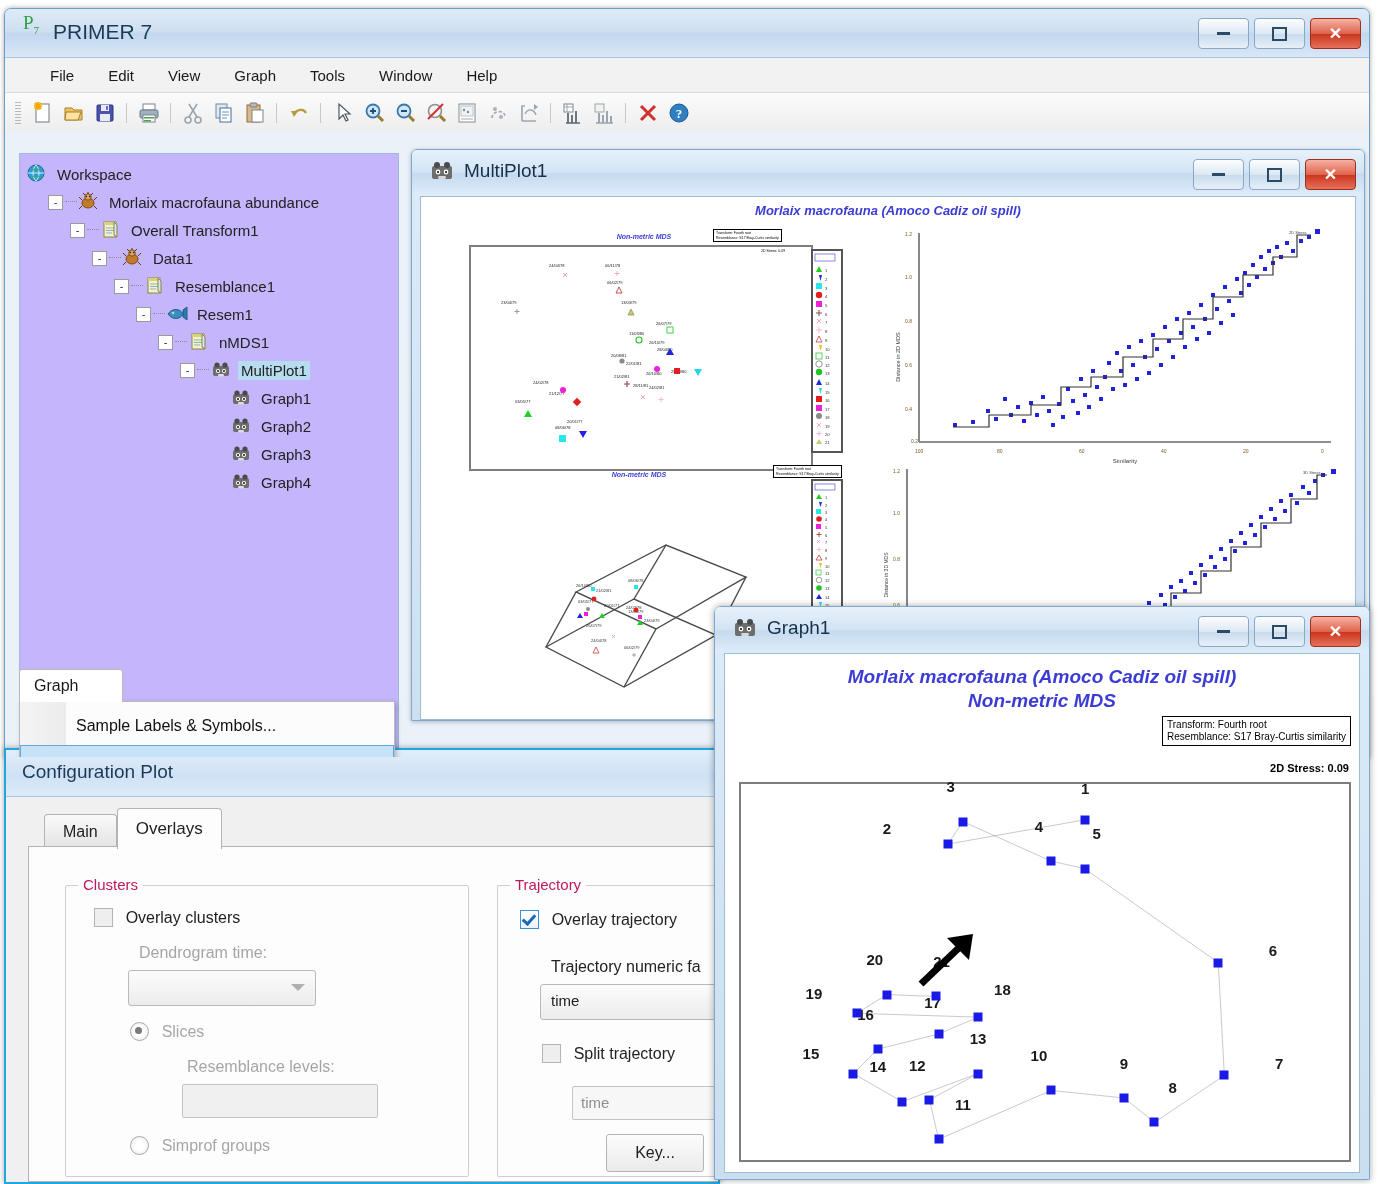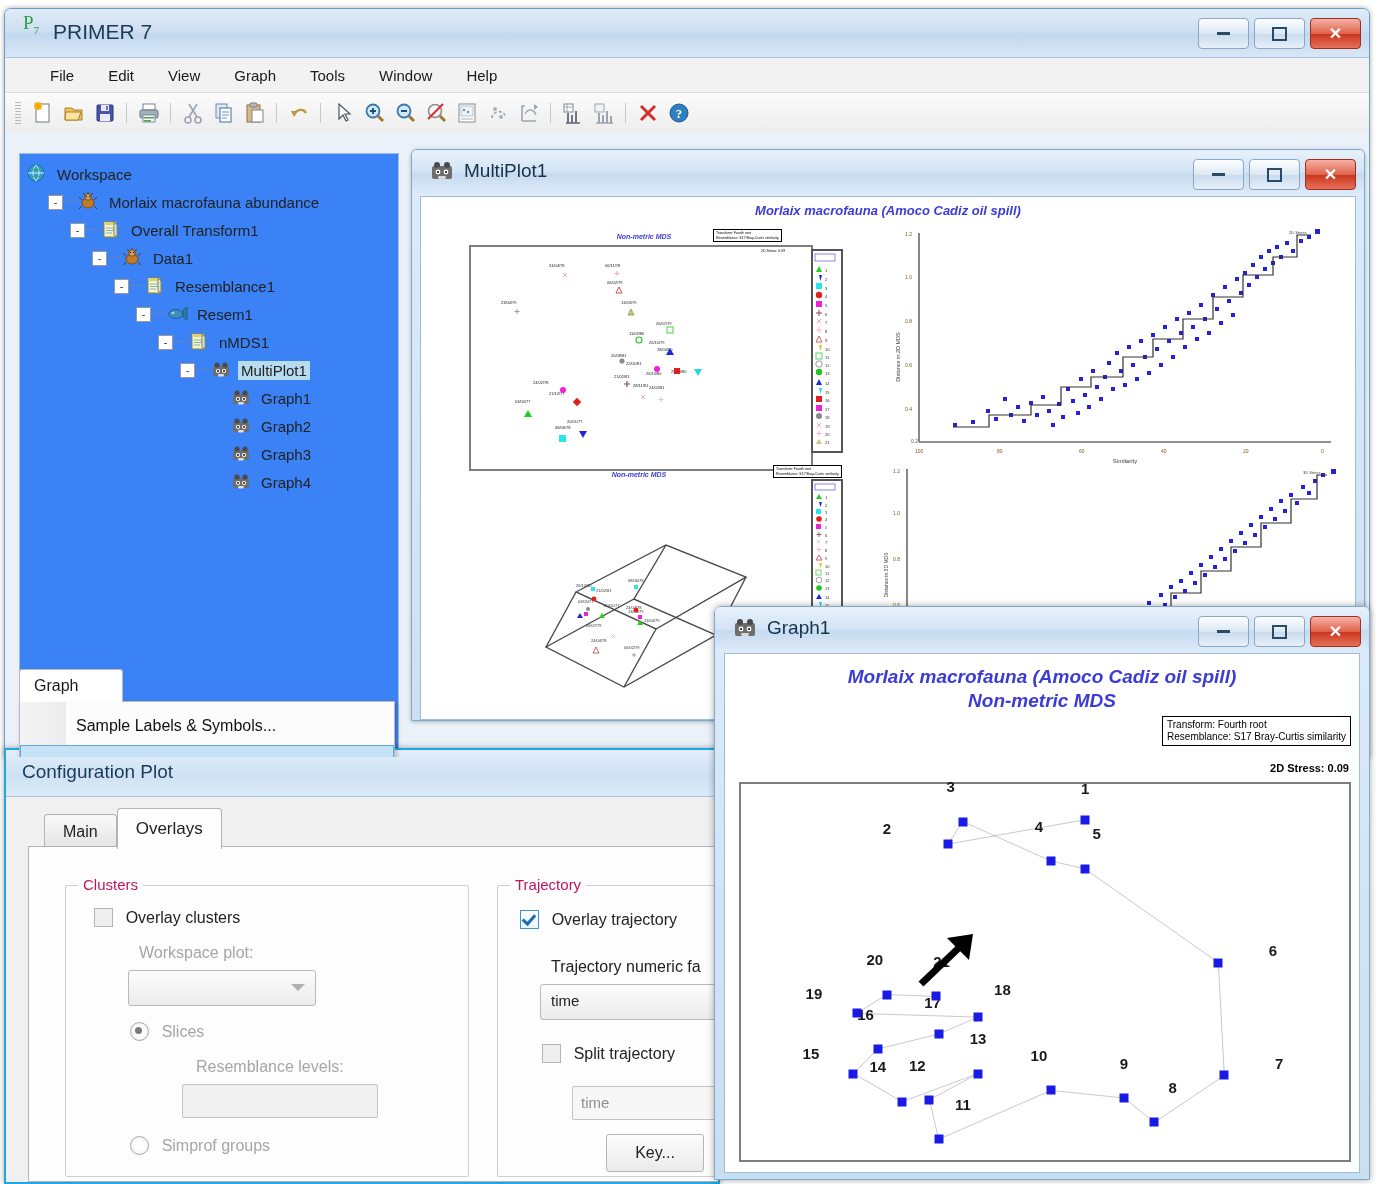--- a/index.html
+++ b/index.html
@@ -40,21 +40,21 @@
     border-bottom:1px solid #cfcfcf;display:flex;align-items:center;padding-left:10px;gap:0;}
   .grip{width:6px;height:22px;margin-right:6px;
     background:repeating-linear-gradient(to bottom,#b9b9b9 0 1px,transparent 1px 3px);}
   .tbtn{width:31px;height:30px;display:flex;align-items:center;justify-content:center;
     cursor:default;}
   .tsep{width:1px;height:20px;background:#c8c8c8;margin:0 6px;}
 
   
   #client{position:absolute;left:0;top:122px;right:0;bottom:0;background:#eaf1f9;}
   #tree-panel{position:absolute;left:14px;top:22px;width:378px;height:602px;
-    background:#3b82f6;border:1px solid #9dbcd8;overflow:hidden;}
+    background:#c4b5fd;border:1px solid #9dbcd8;overflow:hidden;}
   .tree{padding:6px 0 0 6px;font-size:15px;color:#222;}
   .trow{display:flex;align-items:center;height:28px;white-space:nowrap;}
   .tbox{width:13px;height:13px;border:1px solid #9a9a9a;background:#fff;
     display:inline-flex;align-items:center;justify-content:center;
     font-size:11px;line-height:1;color:#333;margin-right:2px;flex:0 0 auto;}
   .tdash{width:12px;border-top:1px dotted #8a8a8a;height:1px;margin-right:1px;flex:0 0 auto;}
   .ticon{width:22px;height:20px;margin-right:6px;flex:0 0 auto;display:inline-block;}
   .tlabel{padding:1px 3px;}
   .tlabel.sel{background:#b7dcf0;}
 
@@ -911,32 +911,32 @@
   <div class="cfg-page">
 
     <div class="group" style="left:36px;top:38px;width:402px;height:290px;">
       <span class="glabel">Clusters</span>
 
       <div style="position:absolute;left:28px;top:22px;">
         <span class="ck dim"></span>
         <span class="lab">Overlay clusters</span>
       </div>
 
-      <div style="position:absolute;left:64px;top:58px;" class="lab dim">Workspace plot:</div>
+      <div style="position:absolute;left:64px;top:58px;" class="lab dim">Dendrogram time:</div>
       <div class="combo" style="position:absolute;left:62px;top:84px;width:186px;">
         <div class="cv"></div>
         <span class="arrow"></span>
       </div>
 
       <div style="position:absolute;left:64px;top:136px;">
         <span class="radio on"></span>
         <span class="lab dim">Slices</span>
       </div>
 
-      <div style="position:absolute;left:121px;top:172px;" class="lab dim">Resemblance levels:</div>
+      <div style="position:absolute;left:112px;top:172px;" class="lab dim">Resemblance levels:</div>
       <div class="tbox-in" style="position:absolute;left:116px;top:198px;width:194px;">
         <span style="display:block;padding:7px 0 0 8px;font-size:15px;color:#888;"></span>
       </div>
 
       <div style="position:absolute;left:64px;top:250px;">
         <span class="radio"></span>
         <span class="lab dim">Simprof groups</span>
       </div>
     </div>
 

